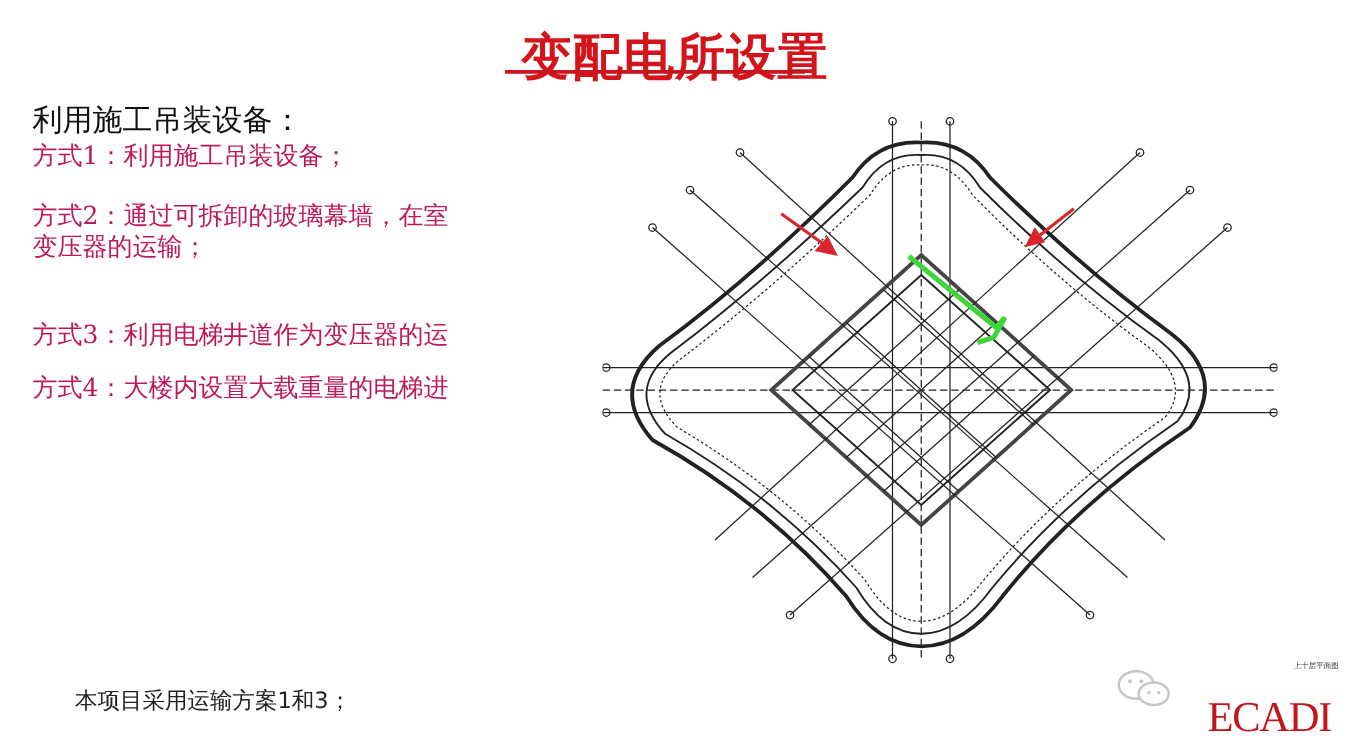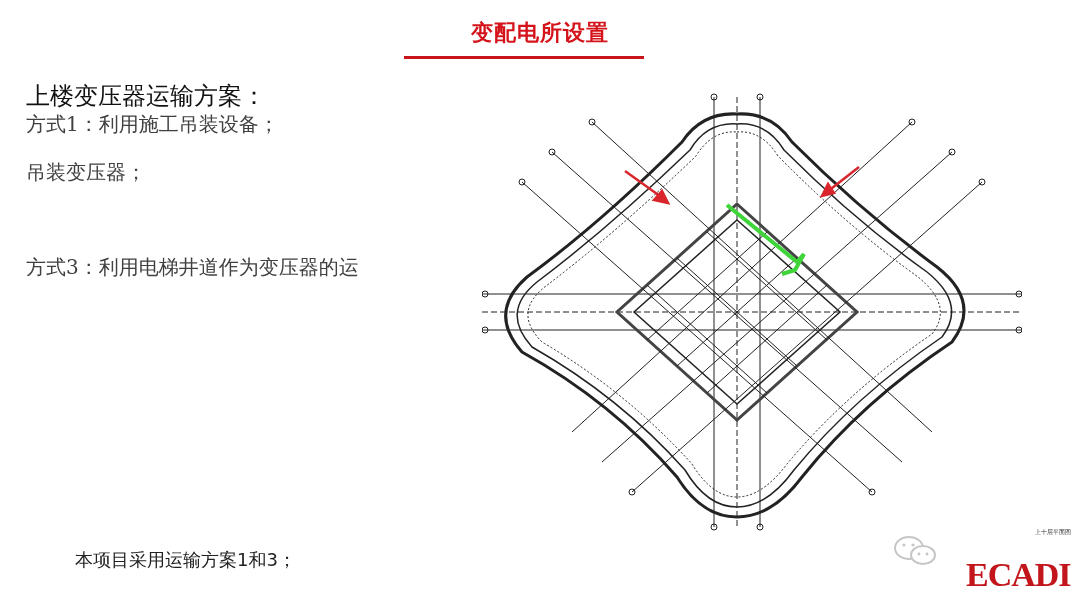--- a/index.html
+++ b/index.html
@@ -1,49 +1,51 @@
 <!DOCTYPE html>
 <html><head>
 <meta charset="utf-8">
 <style>
   html, body { margin:0; padding:0; }
   body { width:1080px; height:597px; background:#ffffff; position:relative; overflow:hidden;
          font-family:"DejaVu Sans","Liberation Sans",sans-serif; color:#111; }
   .title { position:absolute; left:0; width:1080px; top:18px; text-align:center;
-           font-size:22px; font-weight:bold; color:#d4141a; letter-spacing:1px; }
+           font-size:40px; font-weight:bold; color:#d4141a; letter-spacing:1px; }
   .title-rule { position:absolute; left:404px; top:56px; width:240px; height:3px; background:#c8151b; }
   .heading { position:absolute; left:26px; top:80px; font-size:24px; color:#111; font-family:"DejaVu Sans",sans-serif; }
-  .body-text { position:absolute; left:26px; font-size:20px; line-height:25px; color:#404040;
+  .body-text { position:absolute; left:26px; font-size:20px; line-height:25px; color:#be185d;
                font-family:"DejaVu Serif","Liberation Serif",serif; width:420px; }
-  .conclusion { position:absolute; left:60px; top:548px; font-size:18px; color:#222;margin-left:15px; }
+  .conclusion { position:absolute; left:60px; top:548px; font-size:18px; color:#222; }
   .plan { position:absolute; left:482px; top:92px; width:540px; height:440px; }
   .watermark { position:absolute; left:893px; top:534px; display:flex; align-items:center; gap:8px; opacity:0.55; }
   .wm-text { font-size:24px; color:#888; letter-spacing:2px; }
   .logo { position:absolute; left:966px; top:556px; font-family:"Liberation Serif","DejaVu Serif",serif;
-          font-size:34px; font-weight:bold; color:#c3161c; letter-spacing:-1px; }
+          font-size:34px; font-weight:normal; color:#c3161c; letter-spacing:-1px; }
   .sheet-label { position:absolute; left:1035px; top:528px; font-size:6px; color:#333; }
 </style>
 </head>
 <body>
 
 <div class="title">变配电所设置</div>
 <div class="title-rule"></div>
 
-<div class="heading">上楼变压器运输方案：</div>
+<div class="heading">利用施工吊装设备：</div>
 
 <div class="body-text" style="top:112px;">
   <div>方式1：利用施工吊装设备；</div>
 </div>
 <div class="body-text" style="top:160px;">
-  <div>吊装变压器；</div>
+  <div>方式2：通过可拆卸的玻璃幕墙，在室</div>
+  <div>变压器的运输；</div>
 </div>
 <div class="body-text" style="top:231px;margin-top:24px;">
   <div>方式3：利用电梯井道作为变压器的运</div>
 </div>
 <div class="body-text" style="top:298px;">
+  <div>方式4：大楼内设置大载重量的电梯进</div>
 </div>
 
 <div class="conclusion">本项目采用运输方案1和3；</div>
 
 <svg class="plan" viewBox="0 0 540 440" xmlns="http://www.w3.org/2000/svg">
   <g fill="none" stroke="#222" stroke-width="1">
 
     <line x1="232" y1="5" x2="232" y2="435"></line>
     <line x1="278" y1="5" x2="278" y2="435"></line>
     <line x1="255" y1="5" x2="255" y2="435" stroke-dasharray="6 3"></line>

